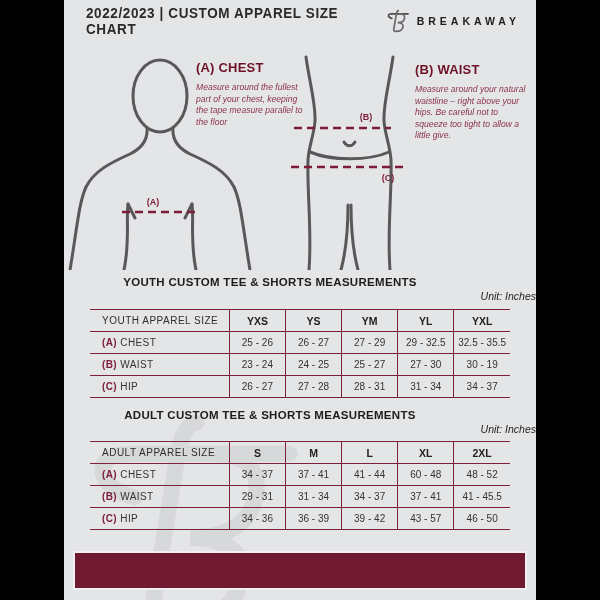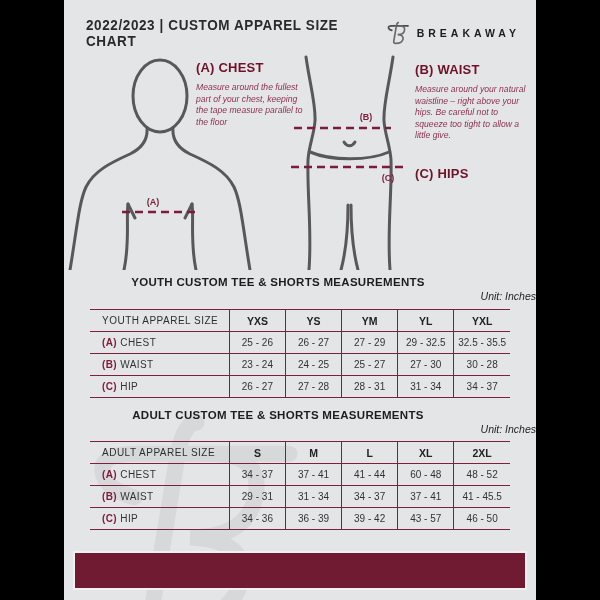--- a/index.html
+++ b/index.html
@@ -3,36 +3,36 @@
 <meta charset="utf-8">
 <style>
   * { margin:0; padding:0; box-sizing:border-box; }
   body { font-family:"Liberation Sans", sans-serif; background:#000; }
   .page { width:600px; height:600px; display:flex; overflow:hidden; }
   .side-bar { width:64px; height:600px; background:#000; flex:0 0 auto; }
   .content { position:relative; width:472px; height:600px; background:#E4E5E7; flex:0 0 auto; overflow:hidden; }
 
   .watermark { position:absolute; left:-4px; top:398px; width:248px; height:248px; z-index:0; }
 
-  .hdr { position:absolute; left:22px; right:16px; top:18px; height:30px;
+  .hdr { position:absolute; left:22px; right:16px; top:6px; height:30px;
          display:flex; align-items:center; justify-content:space-between; z-index:2; }
   .hdr-title { font-weight:bold; font-size:13.5px; letter-spacing:.6px; color:#2a2a2a; transform:scaleY(1.12); }
   .brand { display:flex; align-items:center; gap:7px; }
   .brand-name { font-weight:bold; font-size:10.5px; letter-spacing:4px; color:#1c1c1c; }
 
   .fig { position:absolute; z-index:1; }
   .fig path, .fig ellipse { fill:none; stroke:#58585a; stroke-width:3; stroke-linecap:round; }
   .fig .dash { stroke:#7D1C38; stroke-width:2.4; stroke-dasharray:8 5; }
   .fig text { font-family:"Liberation Sans",sans-serif; font-size:9px; font-weight:bold; fill:#7D1C38; }
 
   .mblock { position:absolute; z-index:2; }
   .mhead { font-weight:bold; font-size:13px; color:#6E1228; letter-spacing:.2px; margin-bottom:7px; }
   .mdesc { font-style:italic; font-size:8.6px; line-height:1.34; color:#8C3150; }
 
-  .sec-title { position:absolute; left:8px; width:412px; text-align:center; z-index:2;
+  .sec-title { position:absolute; left:0; width:412px; text-align:center; z-index:2;
                font-weight:bold; font-size:11.5px; letter-spacing:.3px; color:#1d1d1d; }
   .sec-unit  { position:absolute; left:0; width:472px; text-align:right; z-index:2;
                font-style:italic; font-size:10.5px; color:#1f1f1f; }
 
   table.size { position:absolute; left:26px; width:420px; border-collapse:collapse;
                table-layout:fixed; z-index:2; font-size:10px; }
   table.size col.c0 { width:139px; }
   table.size col.cv { width:56px; }
   table.size tr { border-top:1.6px solid #7D2038;margin-top:20px; }
   table.size { border-bottom:1.6px solid #7D2038; }
@@ -102,21 +102,20 @@
       <div class="mhead">(A) CHEST</div>
       <div class="mdesc">Measure around the fullest part of your chest, keeping the tape measure parallel to the floor</div>
     </div>
 
     <div class="mblock" style="left:351px; top:62px; width:112px;">
       <div class="mhead">(B) WAIST</div>
       <div class="mdesc">Measure around your natural waistline – right above your hips. Be careful not to squeeze too tight to allow a little give.</div>
     </div>
 
     <div class="mblock" style="left:351px; top:166px; width:118px;">
-      <div class="mhead">(C) HIPS</div>
     </div>
 
     <div class="sec-title" style="top:276px;">YOUTH CUSTOM TEE &amp; SHORTS MEASUREMENTS</div>
     <div class="sec-unit" style="top:290px;">Unit: Inches</div>
 
     <table class="size" style="top:309px;">
       <colgroup>
           <col class="c0">
           <col class="cv">
           <col class="cv">
@@ -140,21 +139,21 @@
         <td class="val">27 - 29</td>
         <td class="val">29 - 32.5</td>
         <td class="val">32.5 - 35.5</td>
       </tr>
       <tr>
         <td class="lbl"><span class="pfx">(B)</span> <span class="nm">WAIST</span></td>
         <td class="val">23 - 24</td>
         <td class="val">24 - 25</td>
         <td class="val">25 - 27</td>
         <td class="val">27 - 30</td>
-        <td class="val">30 - 28</td>
+        <td class="val">30 - 19</td>
       </tr>
       <tr>
         <td class="lbl"><span class="pfx">(C)</span> <span class="nm">HIP</span></td>
         <td class="val">26 - 27</td>
         <td class="val">27 - 28</td>
         <td class="val">28 - 31</td>
         <td class="val">31 - 34</td>
         <td class="val">34 - 37</td>
       </tr>
     </tbody>

